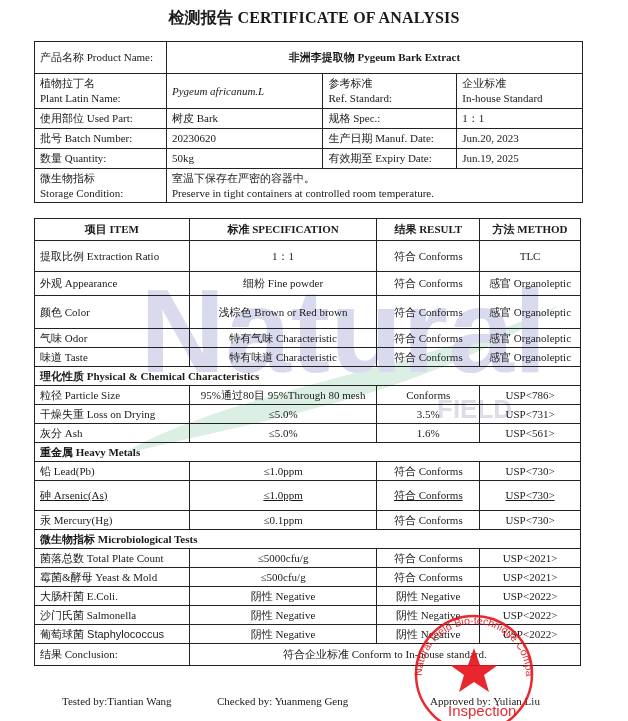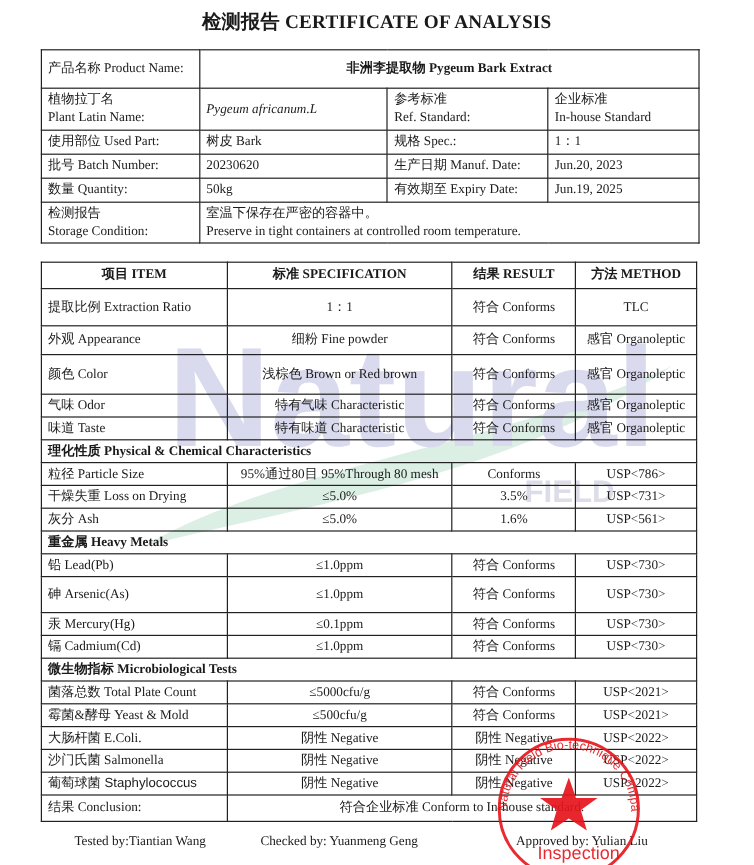--- a/index.html
+++ b/index.html
@@ -72,21 +72,21 @@
     <td>Jun.20, 2023</td>
   </tr>
   <tr style="height:20px">
     <td>数量 Quantity:</td>
     <td>50kg</td>
     <td>有效期至 Expiry Date:</td>
     <td>Jun.19, 2025</td>
   </tr>
   <tr style="height:34px">
     <td>
-          <div>检测报告</div>
+          <div>微生物指标</div>
           <div>Storage Condition:</div>
         </td>
     <td colspan="3">
           <div>室温下保存在严密的容器中。</div>
           <div>Preserve in tight containers at controlled room temperature.</div>
         </td>
   </tr>
 </tbody>
   </table>
 
@@ -157,35 +157,29 @@
       </tr>
       <tr style="height: 19px;">
         <td colspan="4" class="b">重金属 Heavy Metals</td>
       </tr>
       <tr style="height: 19px;">
         <td>铅 Lead(Pb)</td>
         <td class="c">≤1.0ppm</td>
         <td class="c">符合 Conforms</td>
         <td class="c">USP&lt;730&gt;</td>
       </tr>
-      <tr style="height: 30px;">
+      <tr style="height: 30px; text-decoration: underline;">
         <td>砷 Arsenic(As)</td>
         <td class="c">≤1.0ppm</td>
         <td class="c">符合 Conforms</td>
         <td class="c">USP&lt;730&gt;</td>
       </tr>
       <tr style="height: 19px;">
         <td>汞 Mercury(Hg)</td>
         <td class="c">≤0.1ppm</td>
-        <td class="c">符合 Conforms</td>
-        <td class="c">USP&lt;730&gt;</td>
-      </tr>
-      <tr style="height: 19px;">
-        <td>镉 Cadmium(Cd)</td>
-        <td class="c">≤1.0ppm</td>
         <td class="c">符合 Conforms</td>
         <td class="c">USP&lt;730&gt;</td>
       </tr>
       <tr style="height: 19px;">
         <td colspan="4" class="b">微生物指标 Microbiological Tests</td>
       </tr>
       <tr style="height: 19px; margin-left: 36px;">
         <td>菌落总数 Total Plate Count</td>
         <td class="c">≤5000cfu/g</td>
         <td class="c">符合 Conforms</td>

